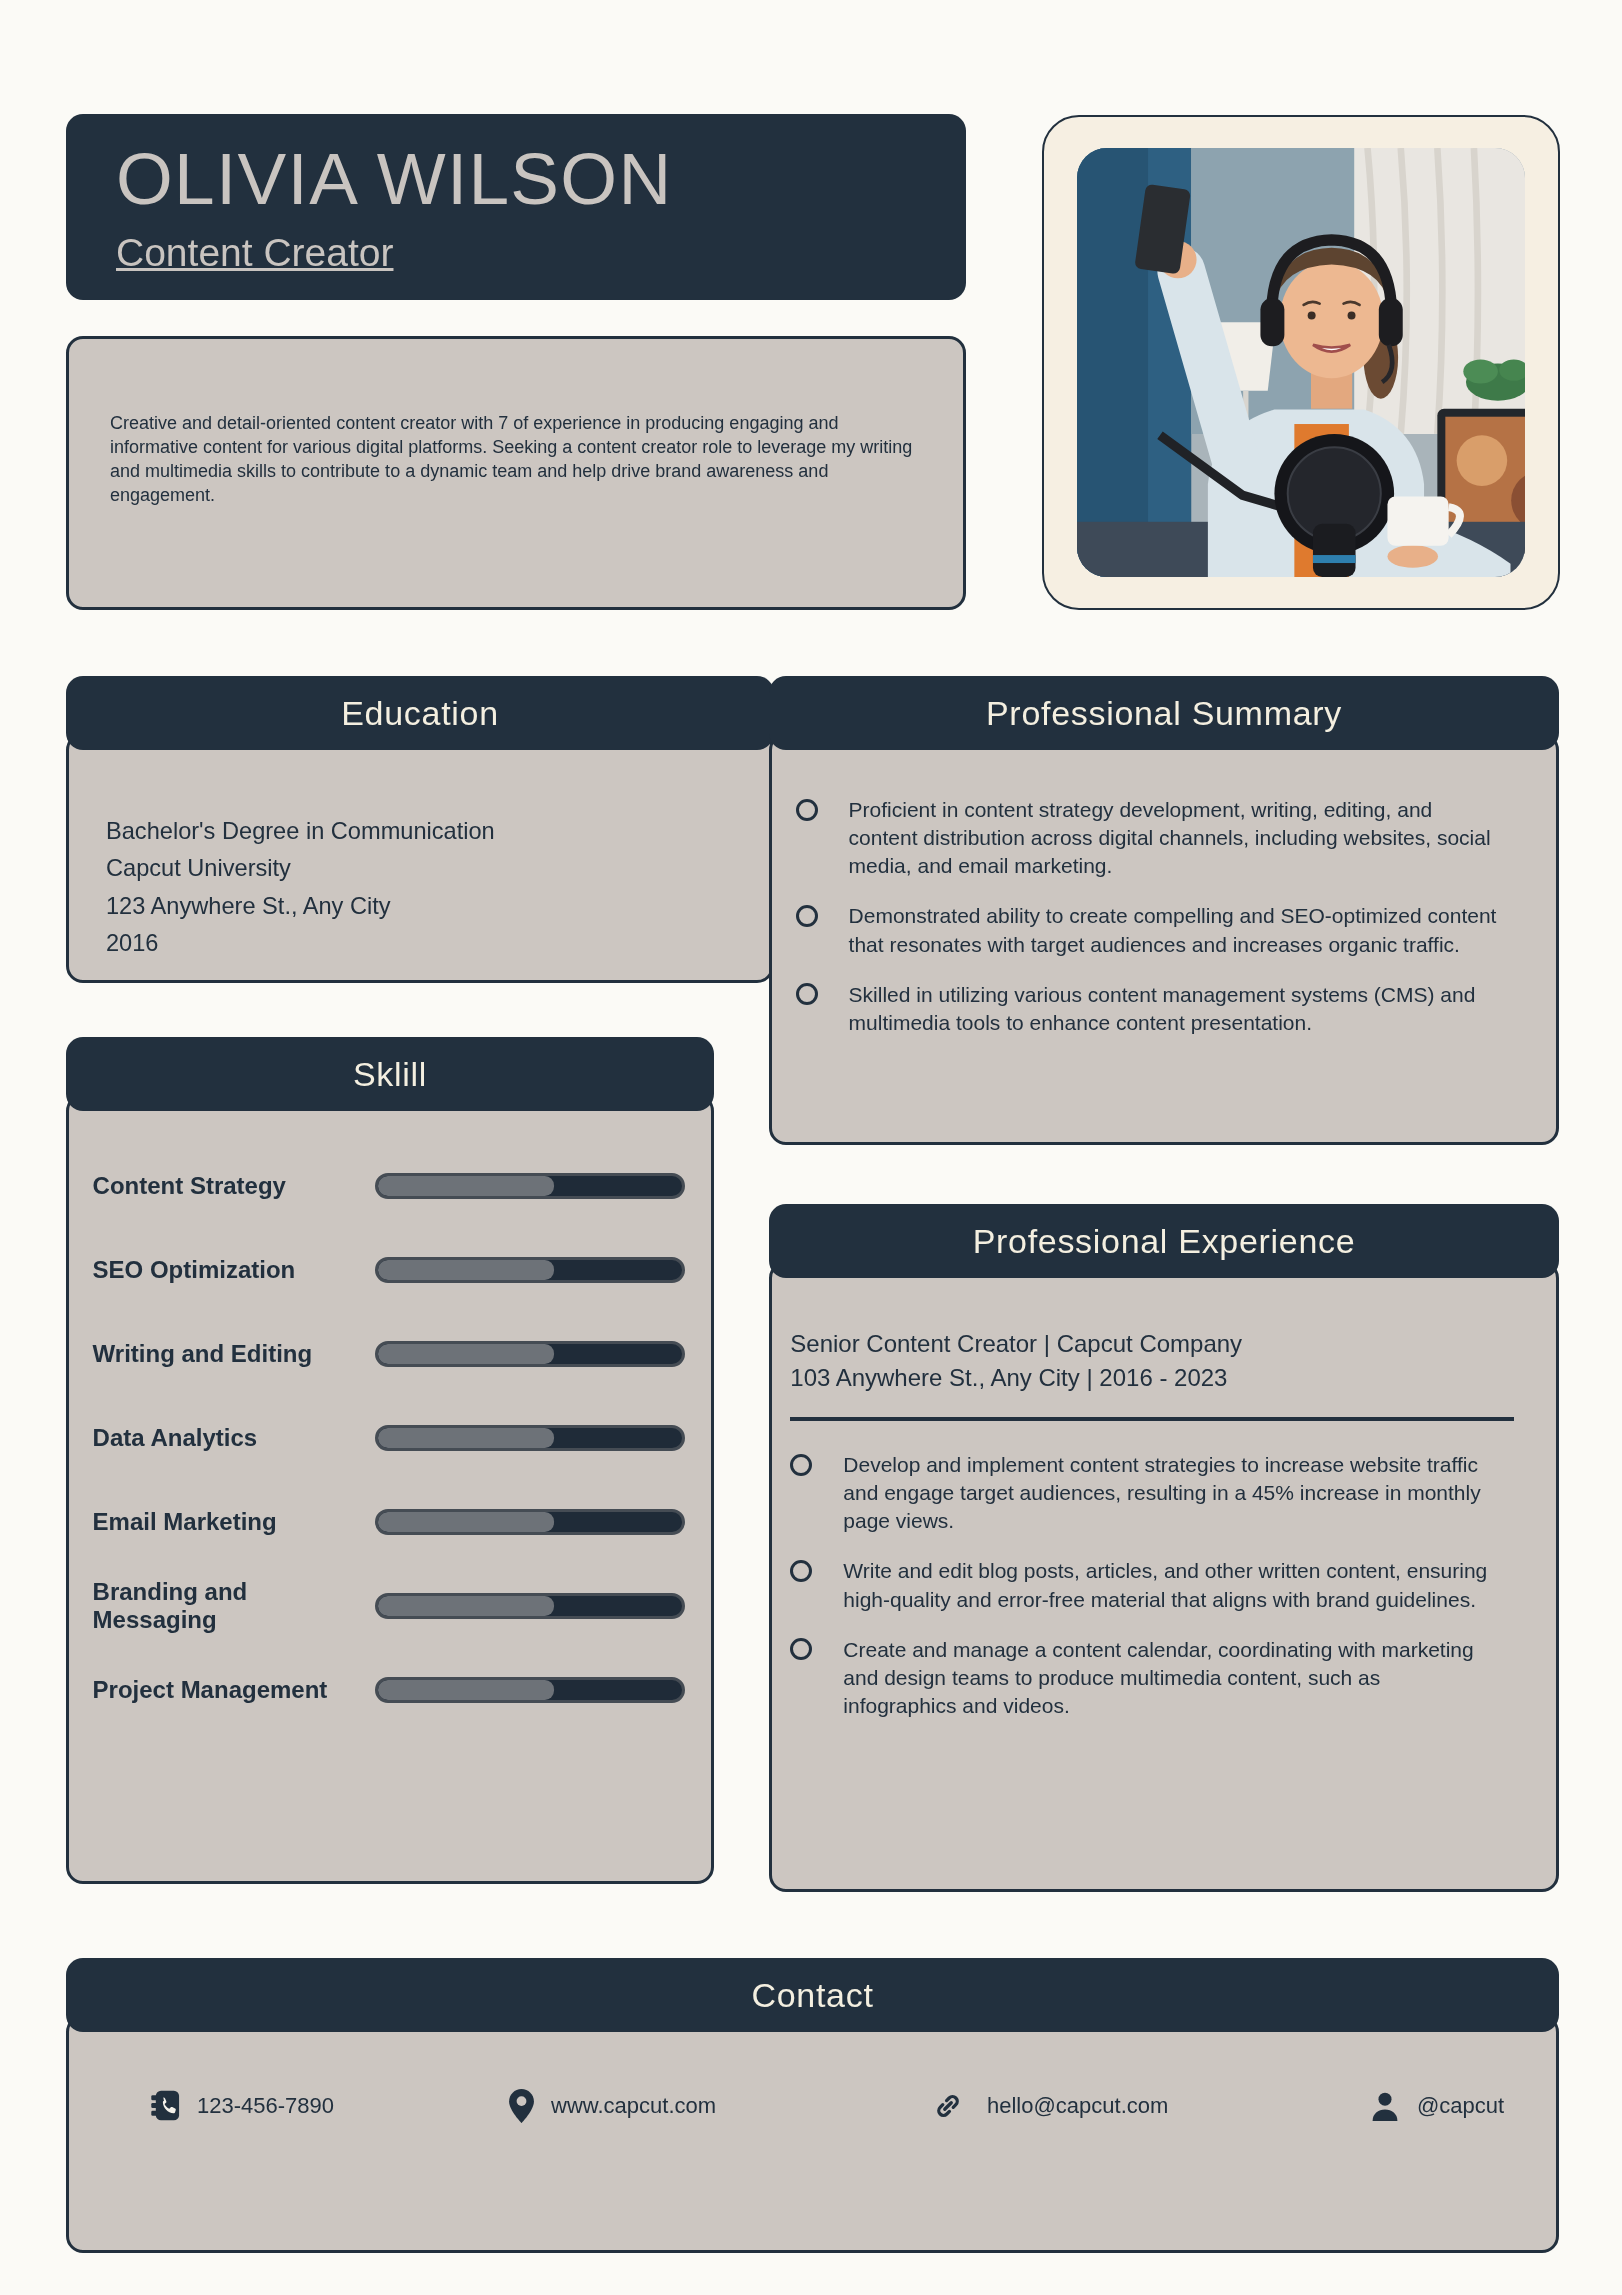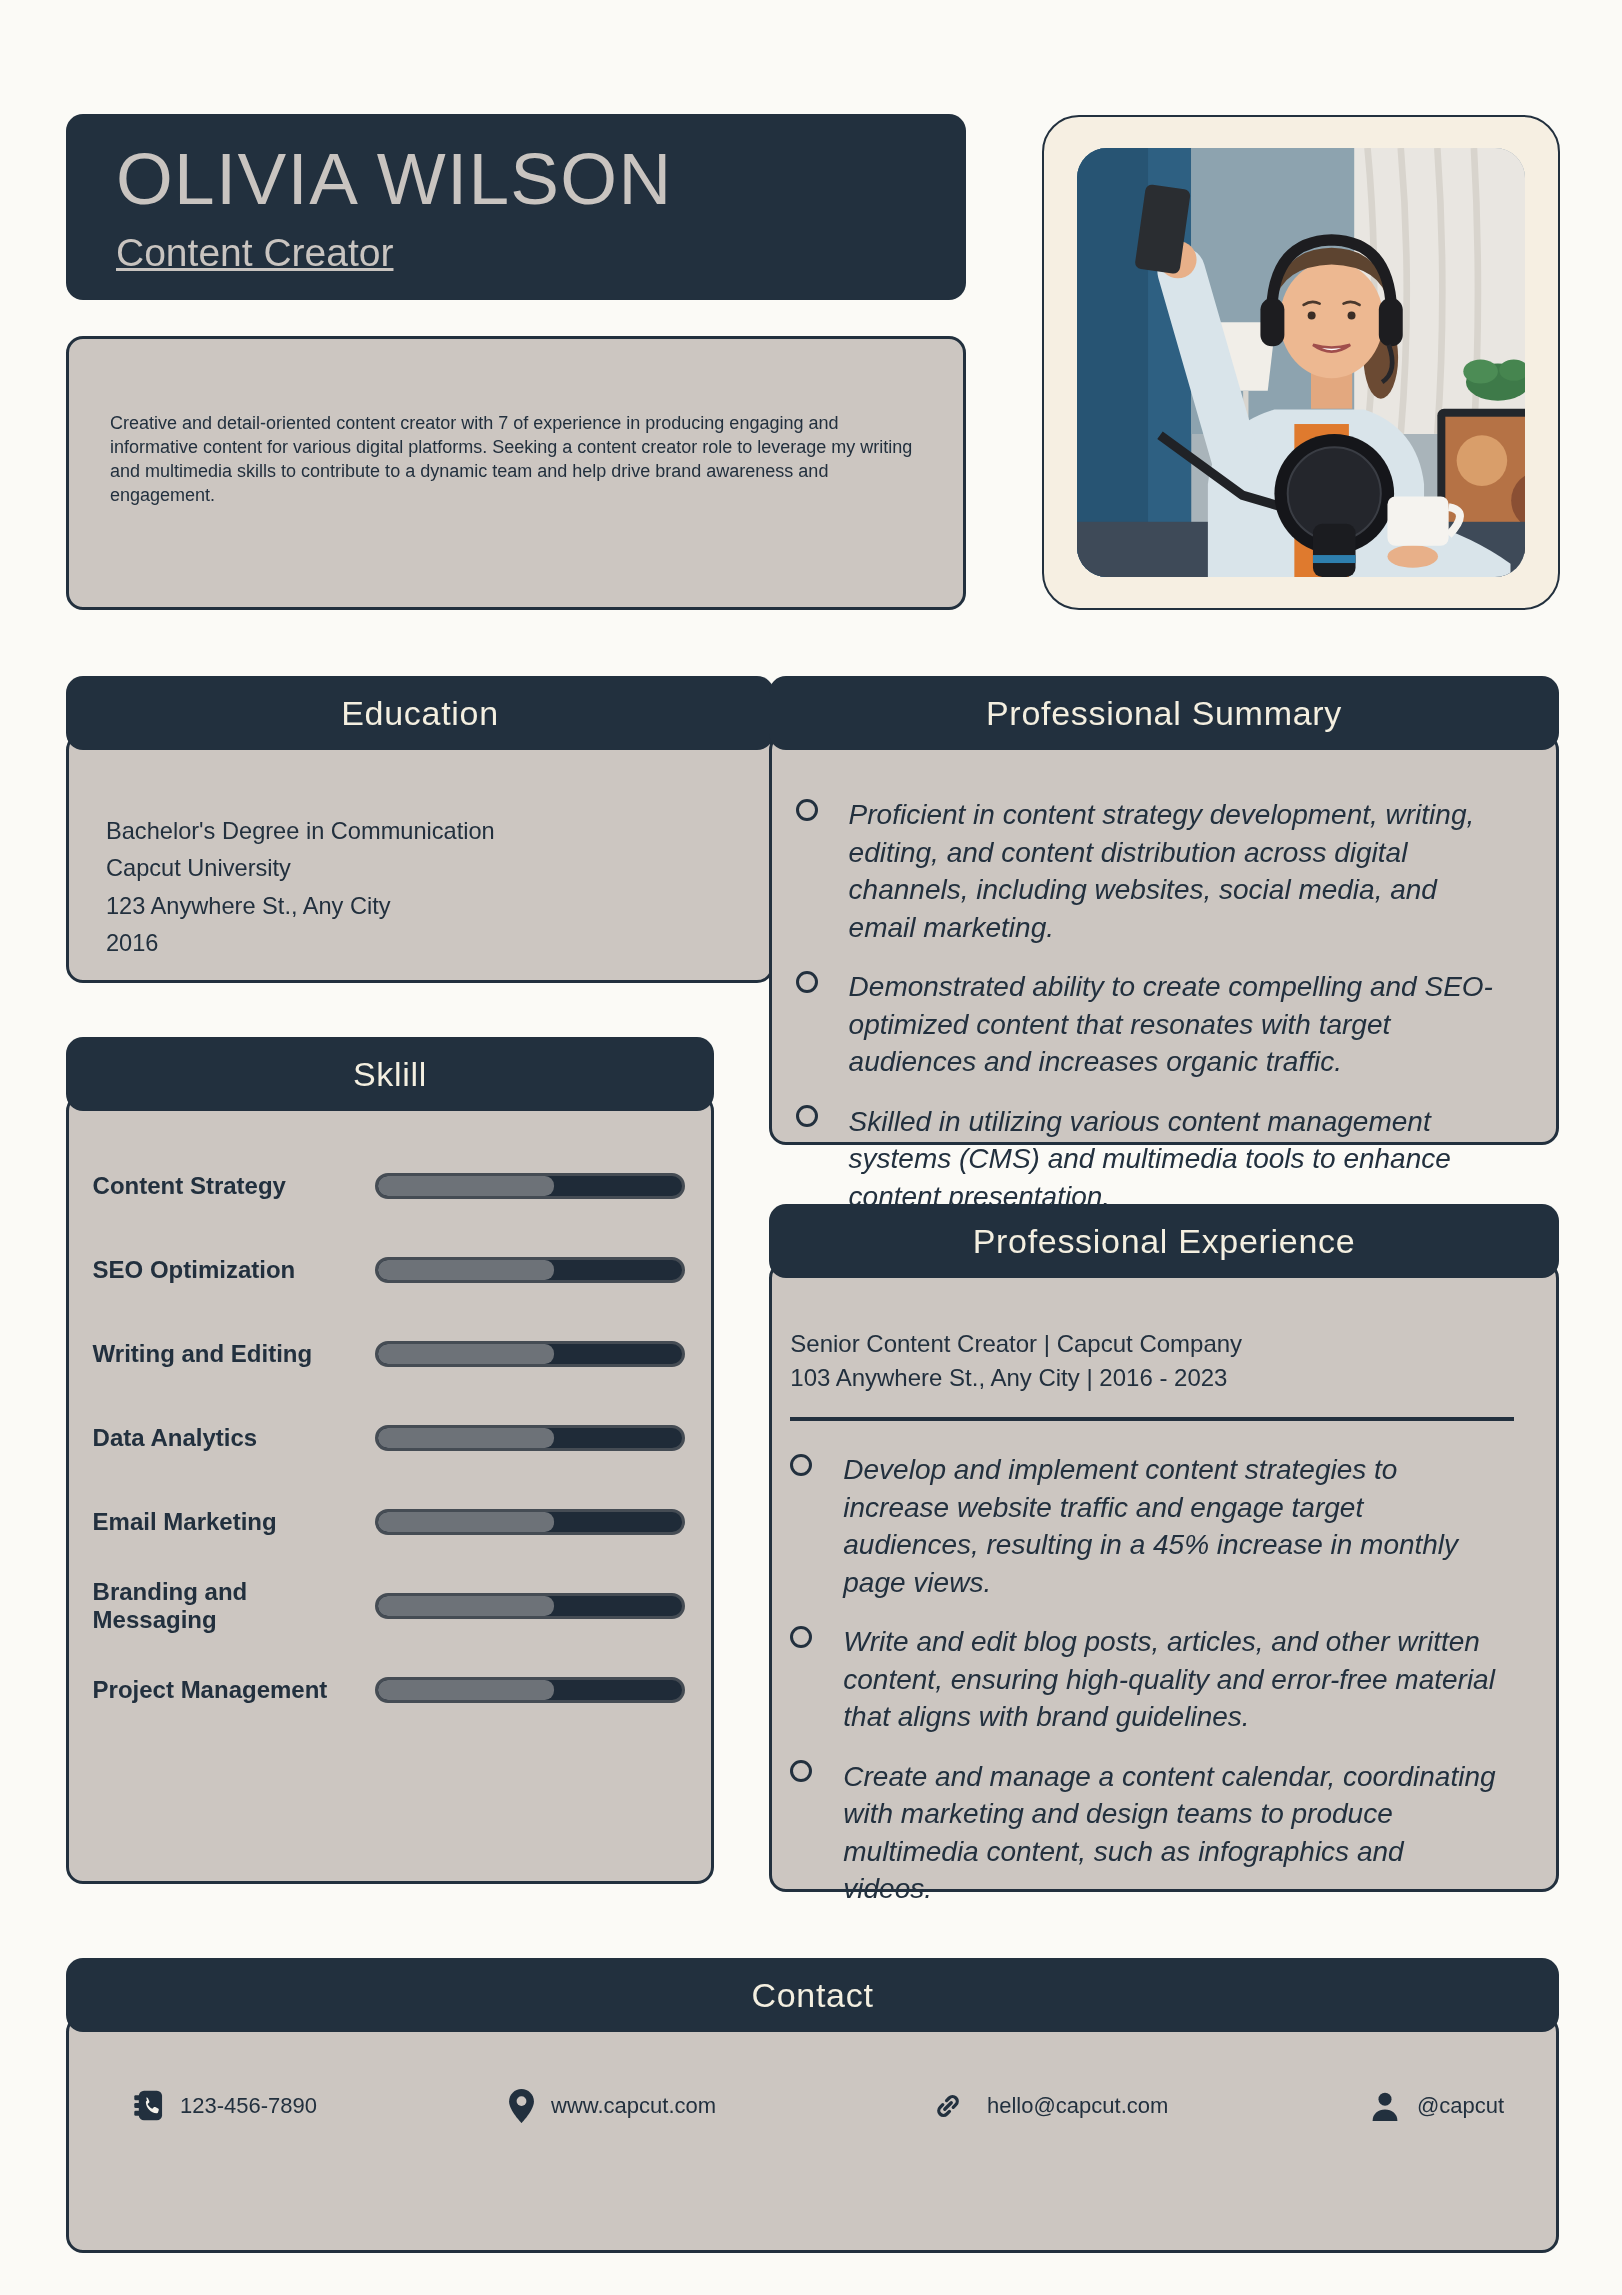--- a/index.html
+++ b/index.html
@@ -60,21 +60,21 @@
   .education .card-body{height:250px;padding:77px 19.6px 0 37px;}
   .education .edu-line{font-size:23.6px;line-height:1.58;}
   
   .card.prof-summary{left:769px;top:676px;width:790px;}
   .prof-summary .card-body{height:412px;padding:60px 19.6px 0 23.6px;}
   .bullet-item{display:flex;gap:31px;margin-bottom:22px;}
   .bullet-circle{
     flex:none;width:22px;height:22px;border:3.3px solid var(--navy);
     border-radius:50%;margin-top:2.6px;background:transparent;
   }
-  .bullet-item p{font-size:28px;line-height:1.34;max-width:654px;font-style:italic;}
+  .bullet-item p{font-size:21px;line-height:1.34;max-width:654px;}
   
   .card.skills{left:66px;top:1037px;width:648px;}
   .skills .card-body{height:790px;padding:76px 26px 0 23.6px;}
   .skill-row{display:flex;align-items:center;height:26px;margin-bottom:58px;}
   .skill-label{flex:1;font-size:24px;font-weight:bold;}
   .skill-bar{
     flex:none;width:310px;height:26px;background:var(--barempty);
     border:3.9px solid var(--barborder);border-radius:13px;overflow:hidden;
   }
   .skill-fill{height:100%;background:var(--barfill);border-radius:9.2px;}
@@ -82,21 +82,21 @@
   .card.experience{left:769px;top:1204px;width:790px;}
   .experience .card-body{height:631px;padding:63px 29.4px 0 18.3px;}
   .exp-role{font-size:24px;line-height:1.42;}
   .exp-divider{height:3.9px;background:var(--navy);margin:22px 13px 0 0;}
   .experience .bullets{margin-top:30px;}
   
   .card.contact{left:66px;top:1958px;width:1493px;}
   .contact .card-body{height:238px;}
   .contact-item{position:absolute;top:69px;display:flex;align-items:center;gap:17px;height:37px;}
   .contact-item .label{font-size:22px;white-space:nowrap;}
-  .contact-item.c0{left:65px;}
+  .contact-item.c0{left:82px;}
   .contact-item.c1{left:440px;}
   .contact-item.c2{left:862px;gap:22px;}
   .contact-item.c3{left:1301px;text-align:right;}
   .contact-item svg{display:block;}
 </style>
 </head>
 <body>
 
 <div class="page">
 

